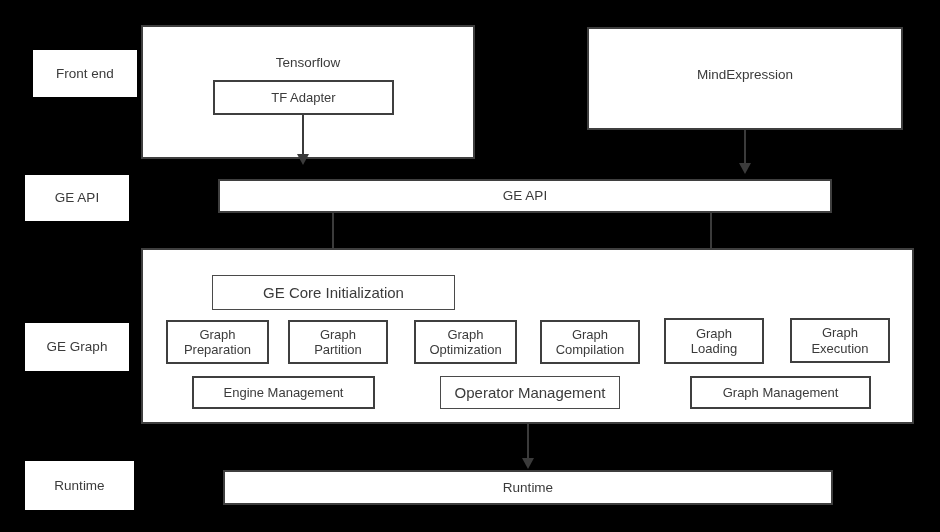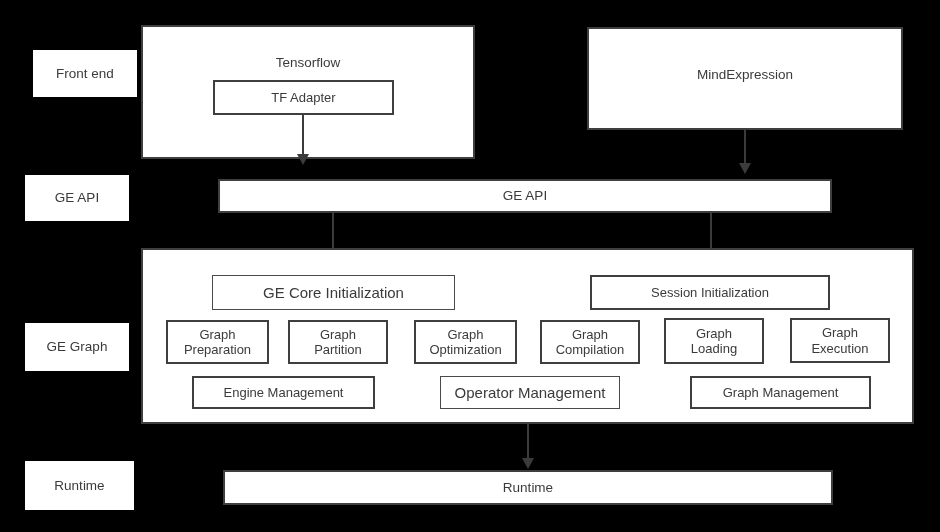--- a/index.html
+++ b/index.html
@@ -121,23 +121,20 @@
   <div class="conn" style="left:710px; top:213px; height:50px;"></div>
   <div class="arrowhead" style="left:705px; top:262px;"></div>
 
   <div class="box frame frame-gecore" style="left:141px; top:248px; width:773px; height:176px;">
     
   </div>
 
   <div class="box inner-thin" style="left:212px; top:275px; width:243px; height:35px;">
     <span>GE Core Initialization</span>
   </div>
-  <div class="box inner" style="left:590px; top:275px; width:240px; height:35px;">
-    <span>Session Initialization</span>
-  </div>
 
   <div class="box inner" style="left:166px; top:320px; width:103px; height:44px;">
     <span>Graph
 Preparation</span>
   </div>
   <div class="box inner" style="left:288px; top:320px; width:100px; height:44px;">
     <span>Graph
 Partition</span>
   </div>
   <div class="box inner" style="left:414px; top:320px; width:103px; height:44px;">

